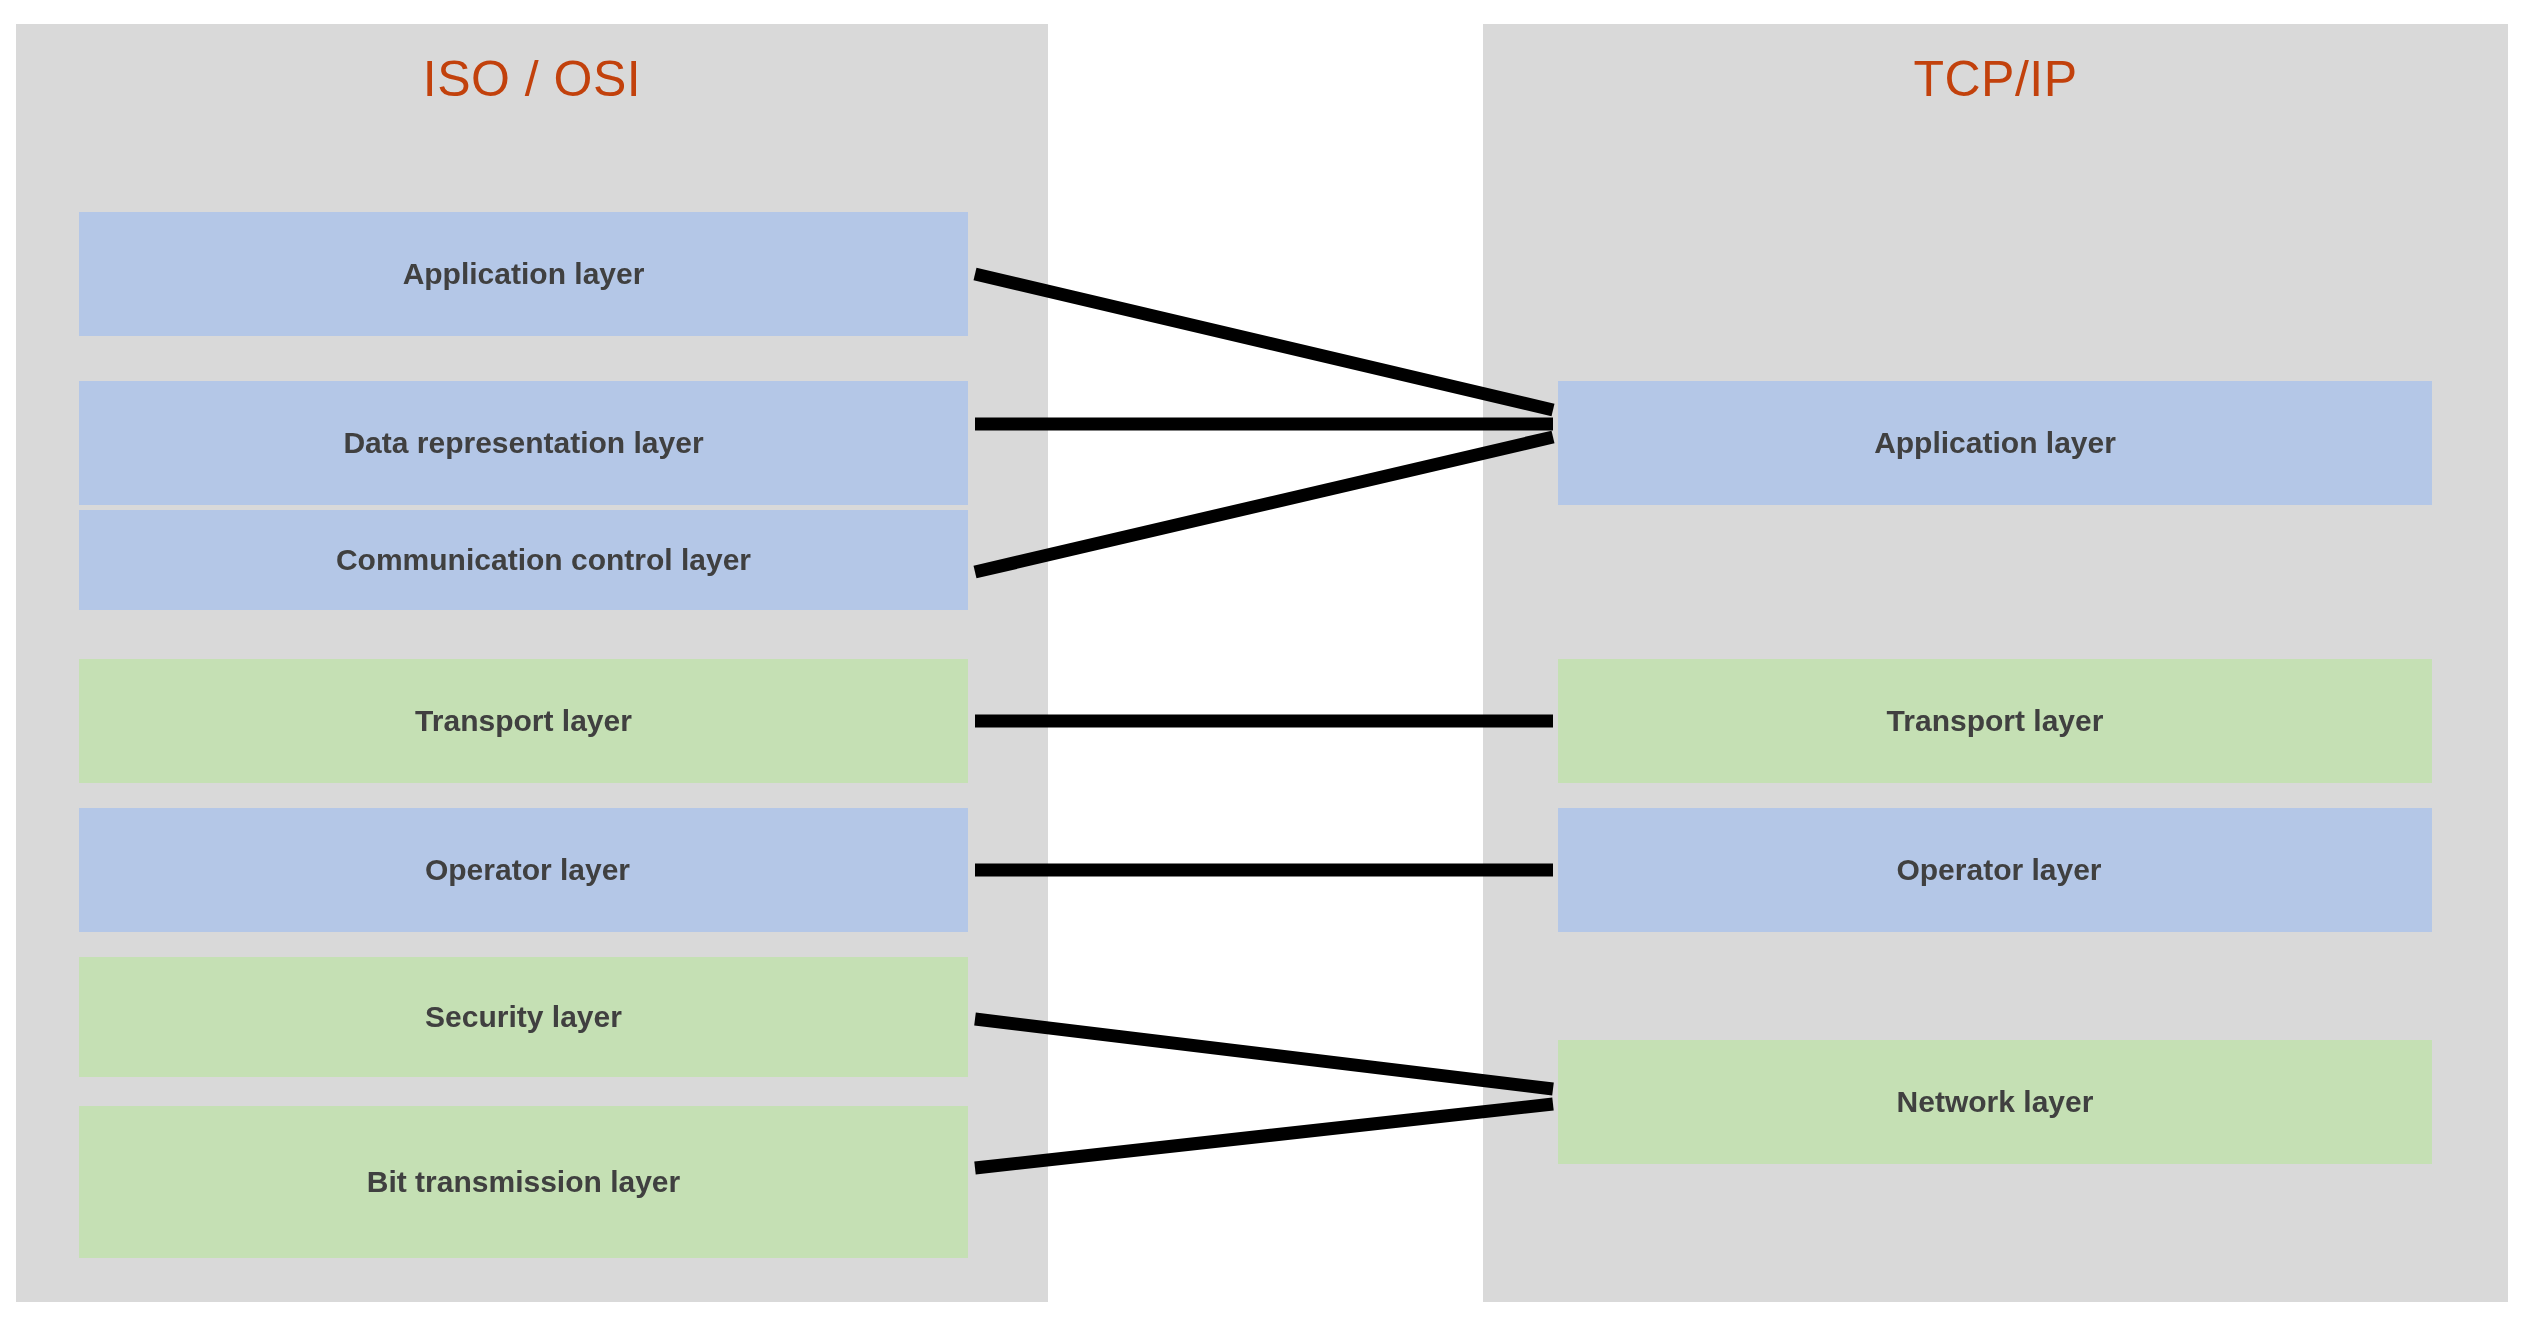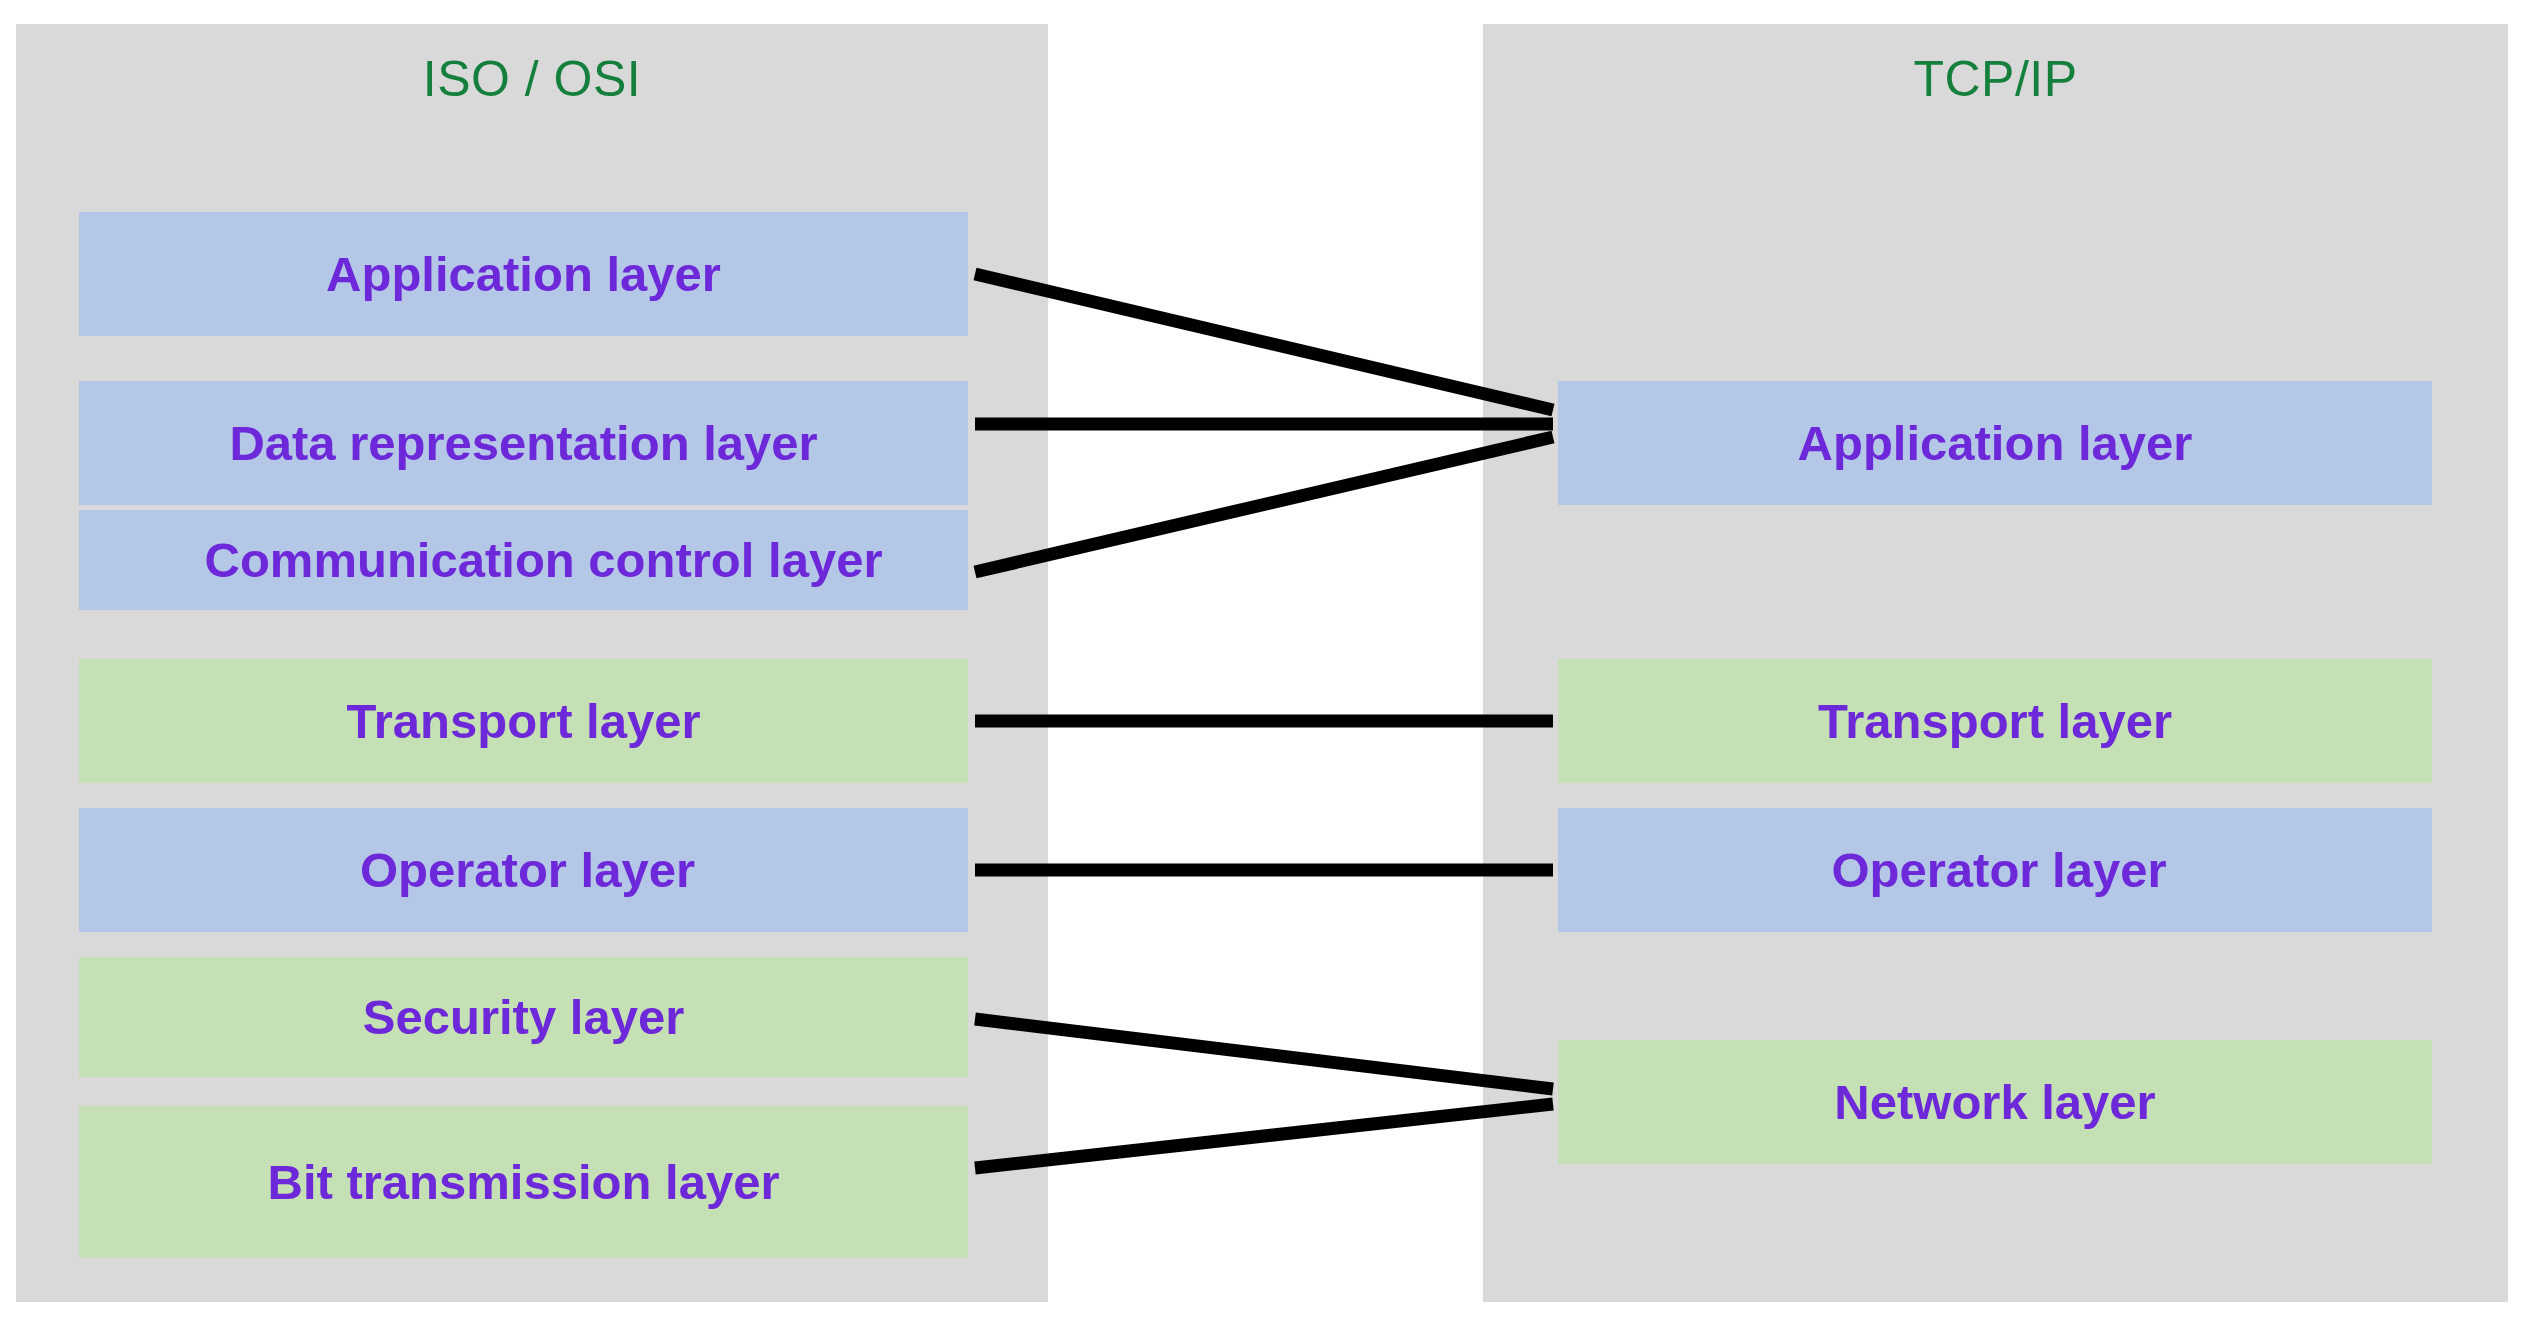--- a/index.html
+++ b/index.html
@@ -37,33 +37,33 @@
   }
 
   .panel-title {
     position: absolute;
     left: 0;
     top: 28px;
     width: 100%;
     text-align: center;
     font-size: 50px;
     font-weight: 400;
-    color: #15803d;
+    color: #c2410c;
     letter-spacing: 0.5px;
     line-height: 1.1;
   }
 
   .layer-box {
     position: absolute;
     display: flex;
     align-items: center;
     justify-content: center;
-    font-size: 49px;
+    font-size: 30px;
     font-weight: bold;
-    color: #6d28d9;
+    color: #404040;
     text-align: center;
     box-sizing: border-box;
     padding: 0 8px;
   }
   .layer-box.blue  { background: #b4c7e7; }
   .layer-box.green { background: #c5e0b4; text-align: right; }
 
   
   .col-left  { left: 79px;  width: 889px; }
   

